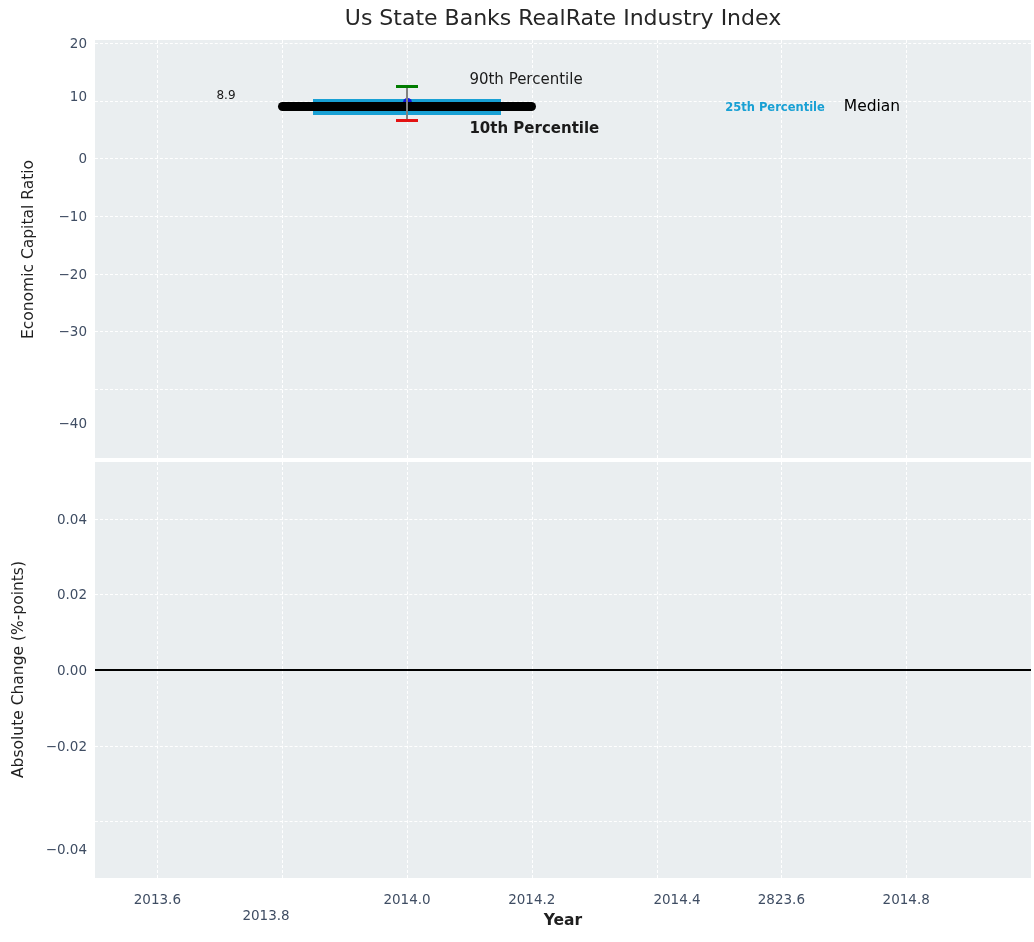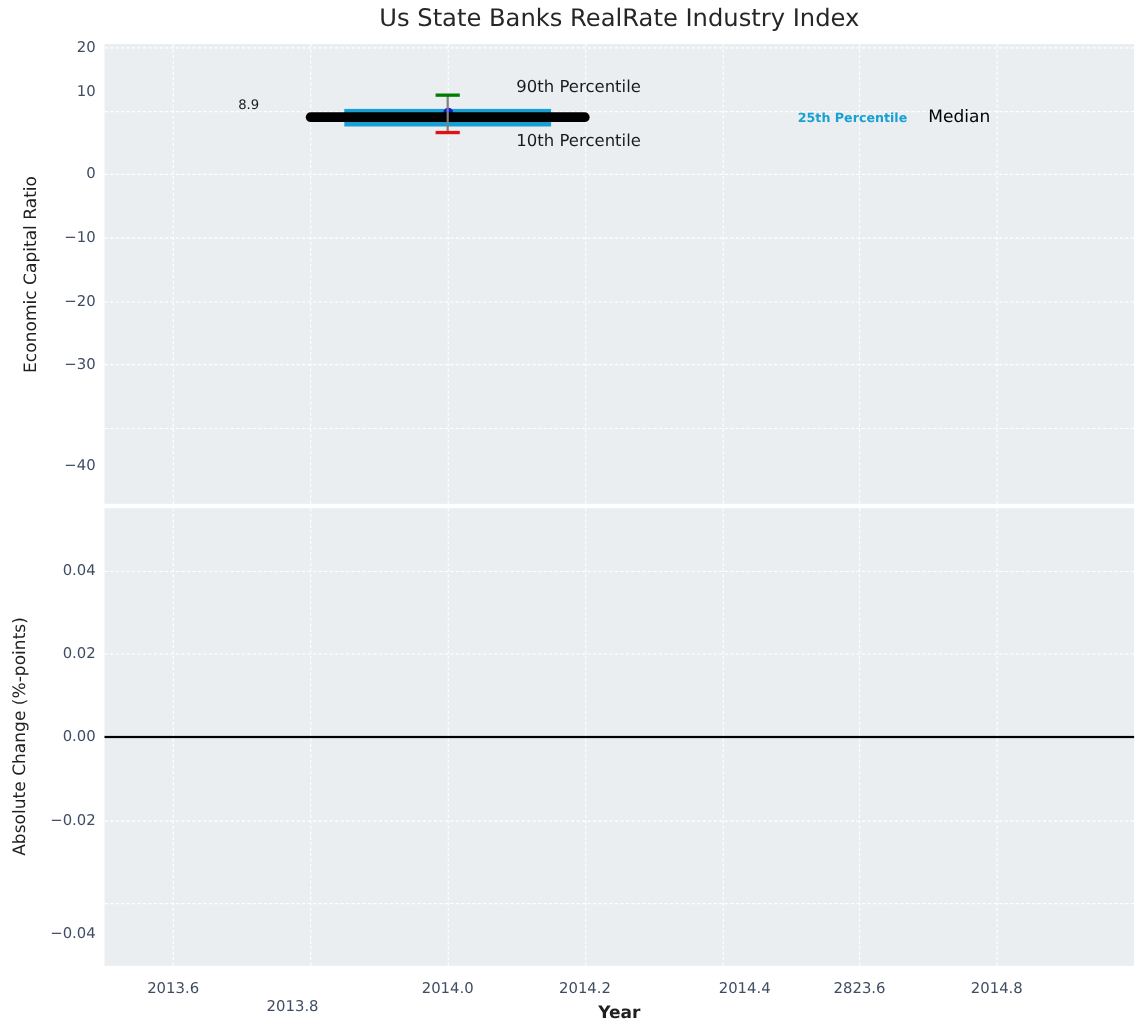--- a/index.html
+++ b/index.html
@@ -56,21 +56,21 @@
       <div class="gridline-h" style="top: 291.159px; width: 936px;"></div>
       <div class="gridline-h" style="top: 348.814px; width: 936px;"></div>
       <div class="seg" style="left: 218.4px; width: 187.2px; top: 58.88px; height: 16px; background: rgb(24, 160, 212); border-radius: 0px;"></div>
       <div class="pt" style="left: 307.5px; top: 57.7676px; width: 9px; height: 9px; background: rgb(19, 19, 216);"></div>
       <div class="seg" style="left: 182.7px; width: 258.6px; top: 62.38px; height: 9px; background: rgb(0, 0, 0); border-radius: 4.5px;"></div>
       <div class="eb-line" style="left: 311.2px; top: 46.7007px; width: 1.6px; height: 33.44px; background: rgb(128, 128, 128);"></div>
       <div class="eb-cap" style="left: 301px; top: 45.2007px; width: 22px; height: 3px; background: rgb(0, 124, 0);"></div>
       <div class="eb-cap" style="left: 301px; top: 78.6407px; width: 22px; height: 3px; background: rgb(227, 18, 18);"></div>
       <div class="ann" style="top: 54.7724px; font-size: 12px; color: rgb(26, 26, 26); font-weight: normal; left: 131.04px; transform: translate(-50%, -50%);">8.9</div>
       <div class="ann" style="top: 38.629px; font-size: 15px; color: rgb(26, 26, 26); font-weight: normal; left: 374.4px; transform: translate(0px, -50%);">90th Percentile</div>
-      <div class="ann" style="top: 88.2124px; font-size: 15px; color: rgb(26, 26, 26); font-weight: normal; left: 374.4px; transform: translate(0px, -50%);">10th Percentile</div>
+      <div class="ann" style="top: 88.2124px; font-size: 15px; color: rgb(26, 26, 26); font-weight: bold; left: 374.4px; transform: translate(0px, -50%);">10th Percentile</div>
       <div class="ann" style="top: 66.5917px; font-size: 11.5px; color: rgb(24, 160, 212); font-weight: bold; left: 630.24px; transform: translate(0px, -50%);">25th Percentile</div>
       <div class="ann" style="top: 66.3034px; font-size: 15.5px; color: rgb(0, 0, 0); font-weight: normal; left: 748.8px; transform: translate(0px, -50%); text-align: right;">Median</div>
     </div>
   <div id="panel-bottom" class="panel">
       <div class="gridline-v" style="left: 62.4px; height: 416px;"></div>
       <div class="gridline-v" style="left: 187.2px; height: 416px;"></div>
       <div class="gridline-v" style="left: 312px; height: 416px;"></div>
       <div class="gridline-v" style="left: 436.8px; height: 416px;"></div>
       <div class="gridline-v" style="left: 561.6px; height: 416px;"></div>
       <div class="gridline-v" style="left: 686.4px; height: 416px;"></div>
@@ -81,21 +81,21 @@
       <div class="gridline-h" style="top: 283.636px; width: 936px;"></div>
       <div class="gridline-h" style="top: 359.273px; width: 936px;"></div>
       <div class="seg" style="left: 0px; width: 936px; top: 207px; height: 2px; background: rgb(0, 0, 0);"></div>
     </div>
 
   <div id="ylabel-top" class="ylabel">Economic Capital Ratio</div>
   <div id="ylabel-bottom" class="ylabel">Absolute Change (%-points)</div>
   <div class="xlabel">Year</div>
 
 <div class="ytick" style="top: 34.8828px;">20</div>
-    <div class="ytick" style="top: 75px; text-align: right;">10</div>
+    <div class="ytick" style="top: 88px; text-align: right;">10</div>
     <div class="ytick" style="top: 150.193px;">0</div>
     <div class="ytick" style="top: 207.848px;">−10</div>
     <div class="ytick" style="top: 265.503px;">−20</div>
     <div class="ytick" style="top: 323.159px;">−30</div>
     <div class="ytick" style="top: 380.814px; margin-top: 34px;">−40</div>
     <div class="ytick" style="top: 510.727px;">0.04</div>
     <div class="ytick" style="top: 586.364px;">0.02</div>
     <div class="ytick" style="top: 662px;">0.00</div>
     <div class="ytick" style="top: 737.636px;">−0.02</div>
     <div class="ytick" style="top: 813.273px; margin-top: 28px;">−0.04</div>

